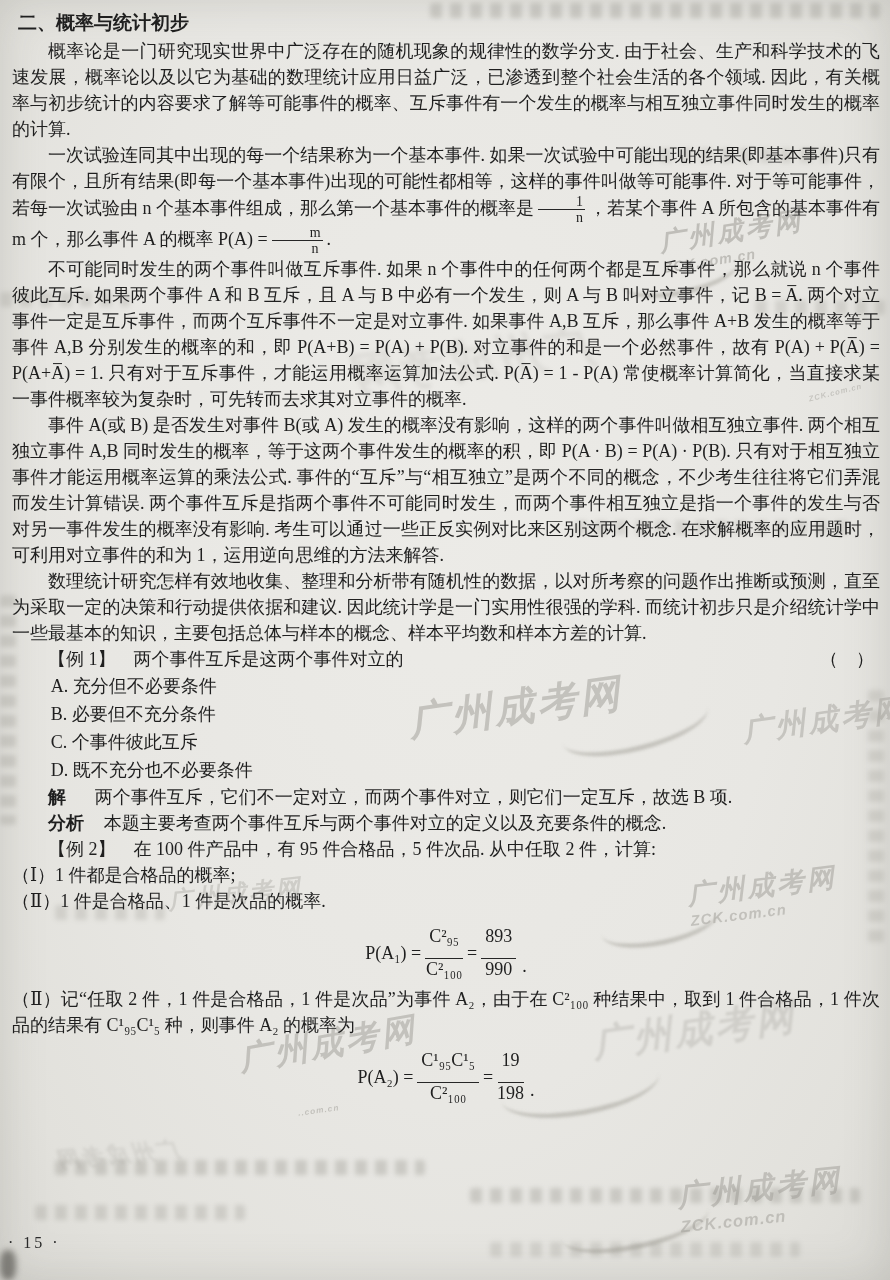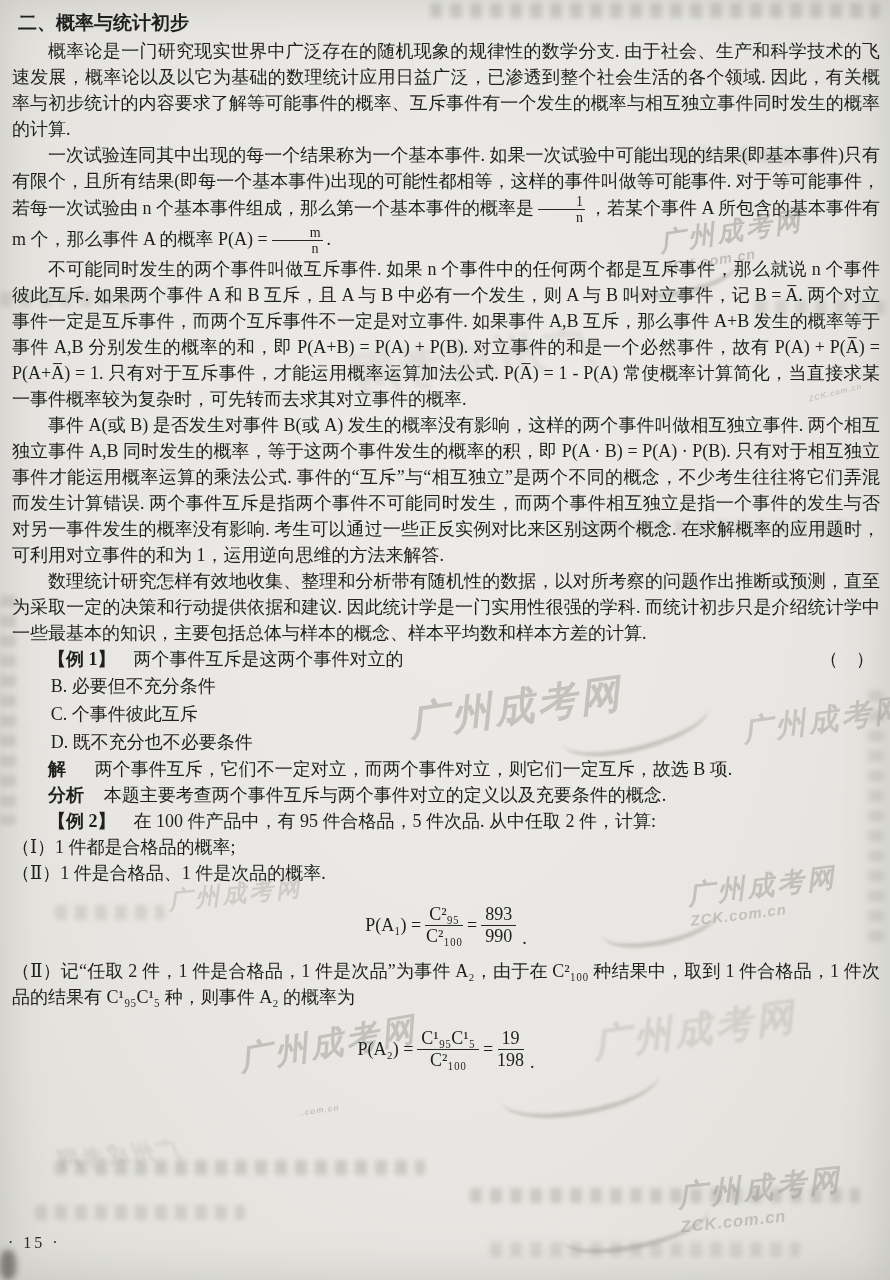--- a/index.html
+++ b/index.html
@@ -18,31 +18,31 @@
   .content{
     position:relative;z-index:3;
     padding:10px 10px 0 12px;
     font-size:18px;line-height:26px;
     text-align:justify;
   }
   h2.title{font-size:19px;line-height:26px;margin:0 0 2px 6px;font-weight:bold;}
   p{margin:0;}
   p.ind{text-indent:2em;}
   .lbl{font-weight:bold;}
-  .exlbl{font-weight:bold;margin-right:1em;}
+  .exlbl{font-weight:normal;margin-right:1em;}
   .mr{margin-right:1.6em;}
   .mr2{margin-right:1.1em;}
   .bracket{float:right;margin-right:6px;}
   .option{margin-left:2.15em;line-height:28px;}
   
   .frac{
     display:inline-flex;flex-direction:column;align-items:center;
     vertical-align:middle;margin:0 4px;
   }
-  .frac .num{display:block;border-bottom:1.5px solid #262626;padding:0 4px 1px;line-height:19px;}
+  .frac .num{display:block;border-bottom:1.5px solid #262626;padding:0 4px 12px;line-height:19px;}
   .frac .den{display:block;padding-top:1px;line-height:19px;}
   .frac.sm{font-size:14px;}
   .frac.sm .num,.frac.sm .den{line-height:15px;padding:0 2px;}
   .formula{
     display:flex;justify-content:center;align-items:center;
     margin:13px 0 7px;font-size:18px;min-height:52px;
   }
   .ftail{align-self:flex-end;margin-left:2px;}
   .pagenum{
     position:absolute;z-index:3;left:8px;bottom:28px;width:100%;
@@ -186,20 +186,21 @@
         </span><span>.</span></p>
 
     <p class="ind">不可能同时发生的两个事件叫做互斥事件. 如果 n 个事件中的任何两个都是互斥事件，那么就说 n 个事件彼此互斥. 如果两个事件 A 和 B 互斥，且 A 与 B 中必有一个发生，则 A 与 B 叫对立事件，记 B = A̅. 两个对立事件一定是互斥事件，而两个互斥事件不一定是对立事件. 如果事件 A,B 互斥，那么事件 A+B 发生的概率等于事件 A,B 分别发生的概率的和，即 P(A+B) = P(A) + P(B). 对立事件的和是一个必然事件，故有 P(A) + P(A̅) = P(A+A̅) = 1. 只有对于互斥事件，才能运用概率运算加法公式. P(A̅) = 1 - P(A) 常使概率计算简化，当直接求某一事件概率较为复杂时，可先转而去求其对立事件的概率.</p>
 
     <p class="ind">事件 A(或 B) 是否发生对事件 B(或 A) 发生的概率没有影响，这样的两个事件叫做相互独立事件. 两个相互独立事件 A,B 同时发生的概率，等于这两个事件发生的概率的积，即 P(A · B) = P(A) · P(B). 只有对于相互独立事件才能运用概率运算的乘法公式. 事件的“互斥”与“相互独立”是两个不同的概念，不少考生往往将它们弄混而发生计算错误. 两个事件互斥是指两个事件不可能同时发生，而两个事件相互独立是指一个事件的发生与否对另一事件发生的概率没有影响. 考生可以通过一些正反实例对比来区别这两个概念. 在求解概率的应用题时，可利用对立事件的和为 1，运用逆向思维的方法来解答.</p>
 
     <p class="ind">数理统计研究怎样有效地收集、整理和分析带有随机性的数据，以对所考察的问题作出推断或预测，直至为采取一定的决策和行动提供依据和建议. 因此统计学是一门实用性很强的学科. 而统计初步只是介绍统计学中一些最基本的知识，主要包括总体与样本的概念、样本平均数和样本方差的计算.</p>
 
     <p class="ind"><span class="bracket">（　）</span><span class="exlbl">【例 1】</span><span>两个事件互斥是这两个事件对立的</span></p>
 
+    <div class="option">A. 充分但不必要条件</div>
     <div class="option">B. 必要但不充分条件</div>
     <div class="option">C. 个事件彼此互斥</div>
     <div class="option">D. 既不充分也不必要条件</div>
 
     <p class="ind"><span class="lbl mr">解</span><span>两个事件互斥，它们不一定对立，而两个事件对立，则它们一定互斥，故选 B 项.</span></p>
 
     <p class="ind"><span class="lbl mr2">分析</span><span>本题主要考查两个事件互斥与两个事件对立的定义以及充要条件的概念.</span></p>
 
     <p class="ind"><span class="exlbl">【例 2】</span><span>在 100 件产品中，有 95 件合格品，5 件次品. 从中任取 2 件，计算:</span></p>
 

